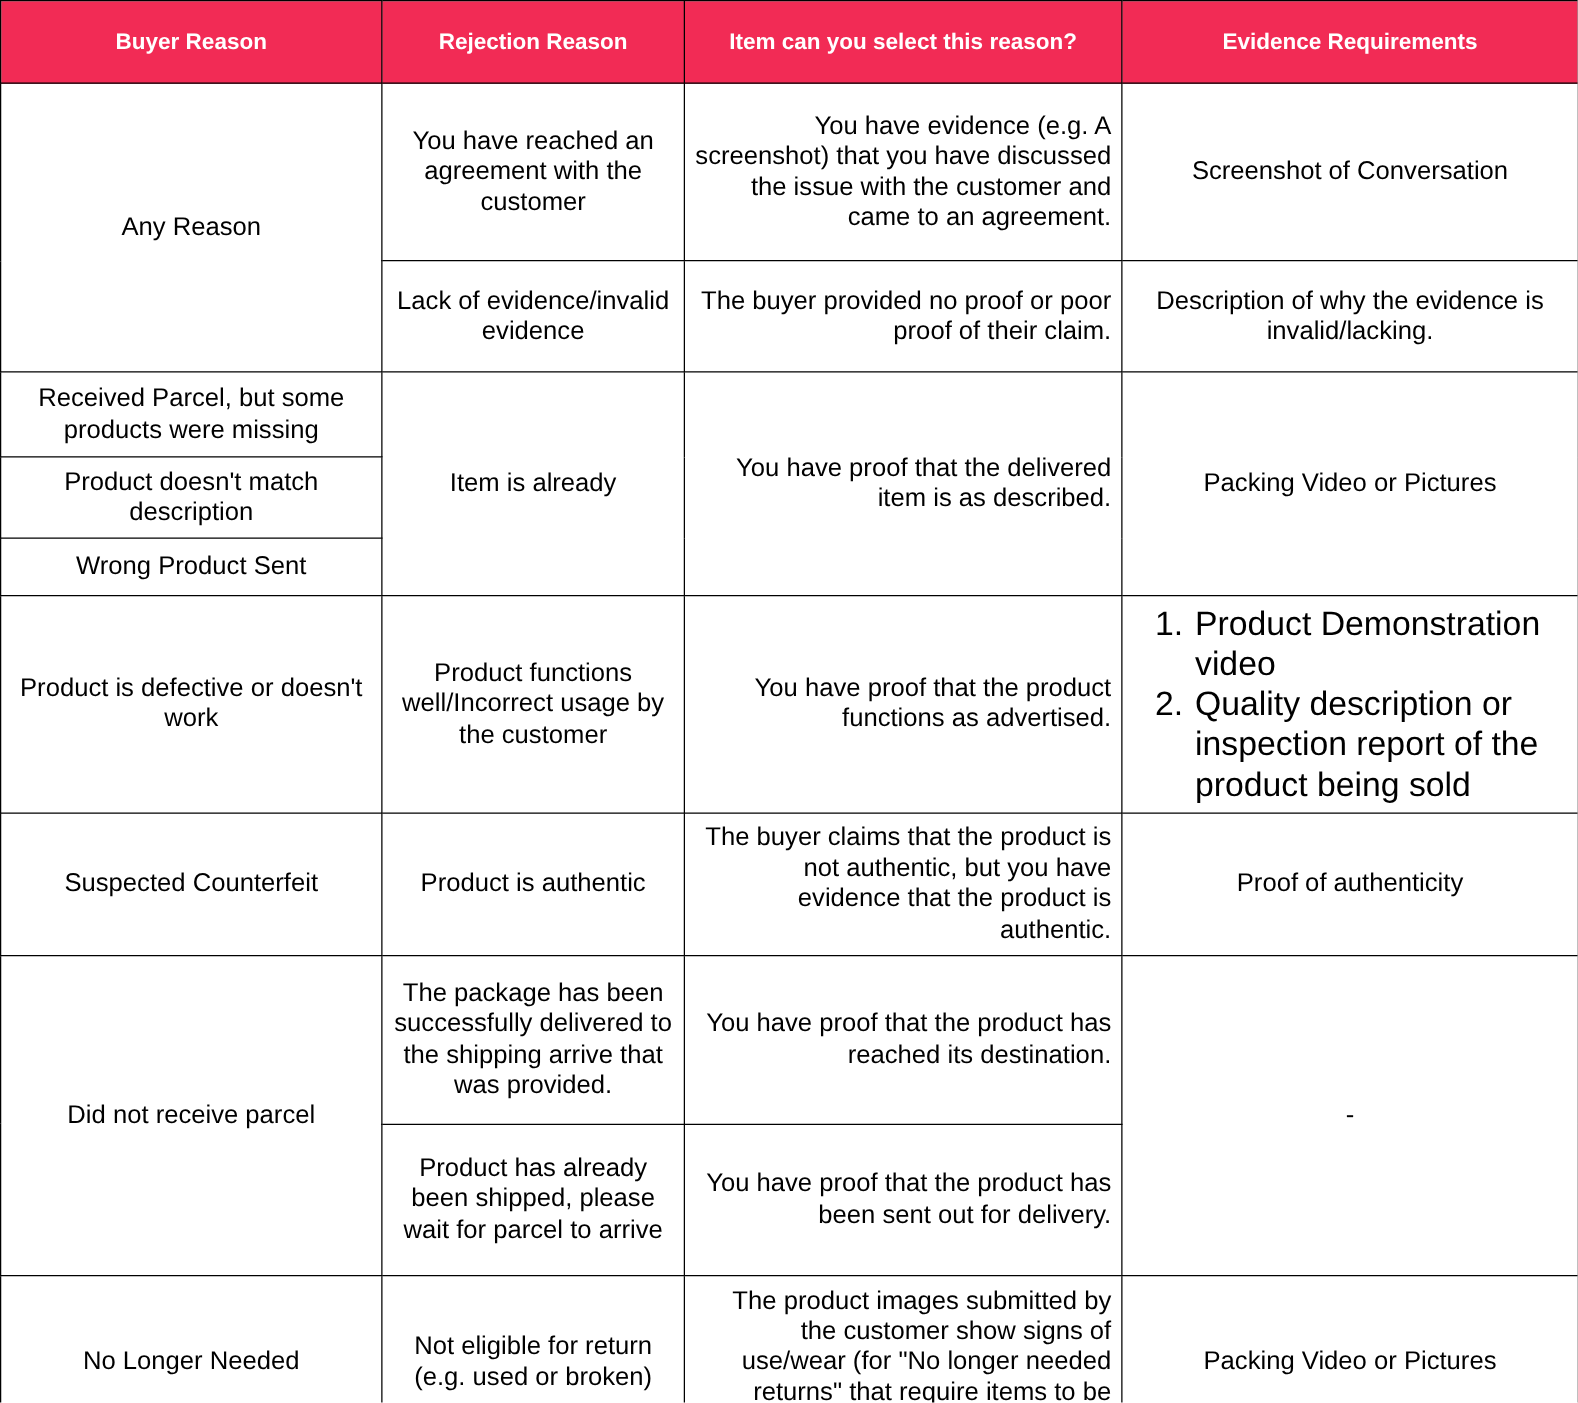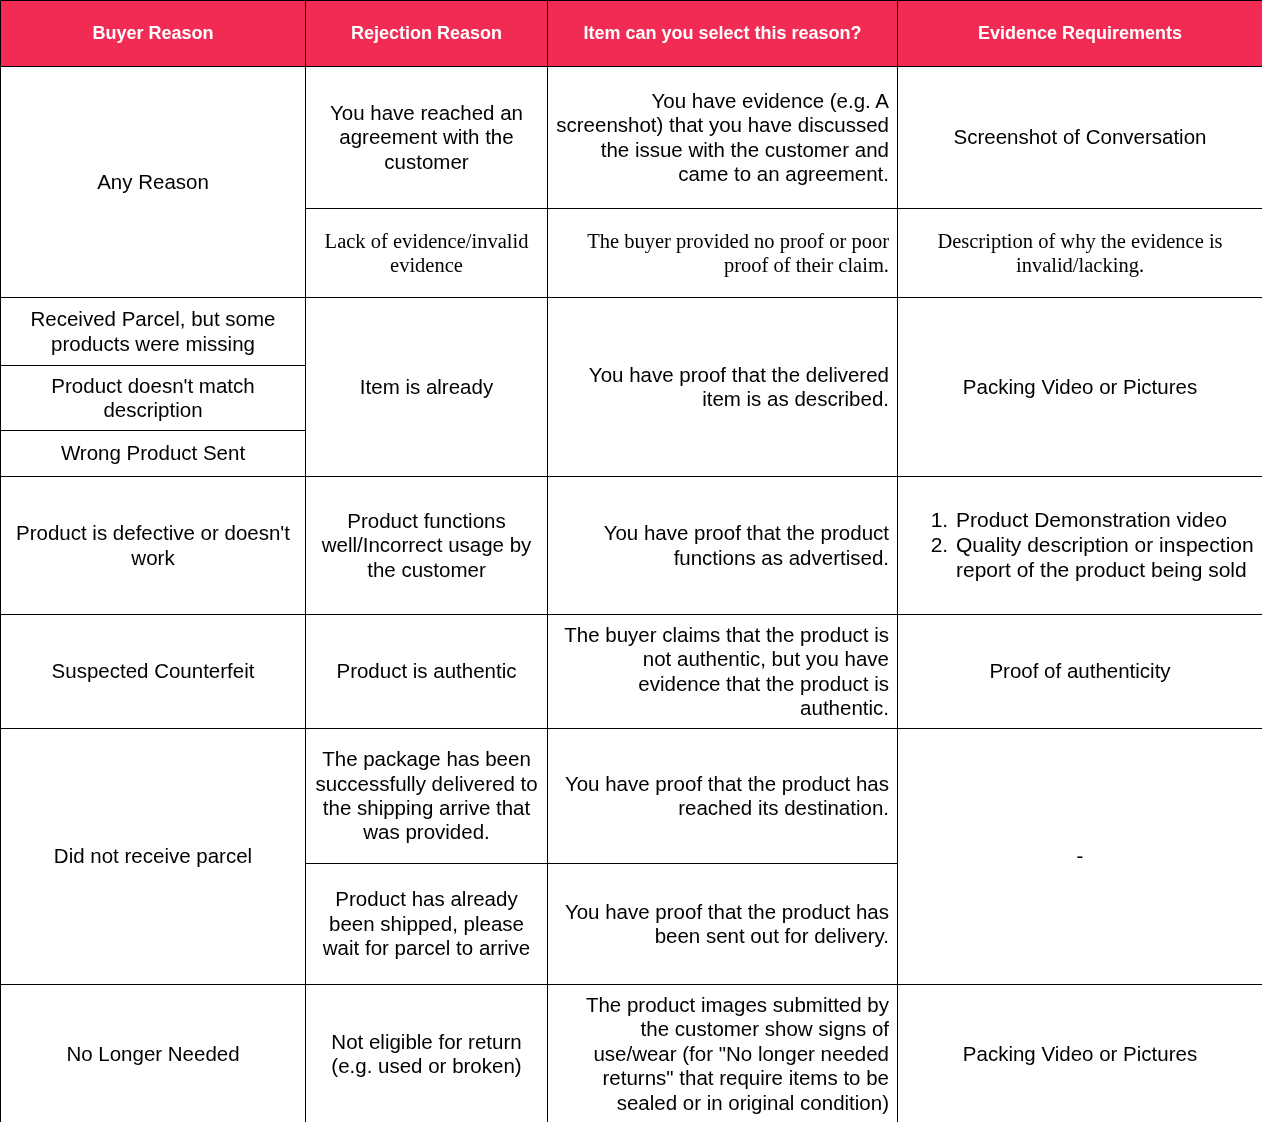--- a/index.html
+++ b/index.html
@@ -65,31 +65,31 @@
   }
   td.left .cell {
     text-align: right;
   }
 
   
   ol.ev-list {
     margin: 0;
     padding: 0 0 0 48px;
     text-align: left;
-    font-size: 21px;
+    font-size: 27px;
     line-height: 1.19;
     list-style-position: outside;
   }
   ol.ev-list li {
     padding-left: 2px;
   }
 
   
   tr.r-any-1 { height: 142px; }
-  tr.r-any-2 { height: 89px; font-family: Liberation Serif, serif; }
+  tr.r-any-2 { height: 89px; }
   tr.r-item-1 { height: 68px; }
   tr.r-item-2 { height: 65px; }
   tr.r-item-3 { height: 46px; }
   tr.r-defect { height: 138px; }
   tr.r-counterfeit { height: 114px; }
   tr.r-parcel-1 { height: 135px; }
   tr.r-parcel-2 { height: 121px; }
   tr.r-nolonger { height: 139px; }
 </style>
 </head>

